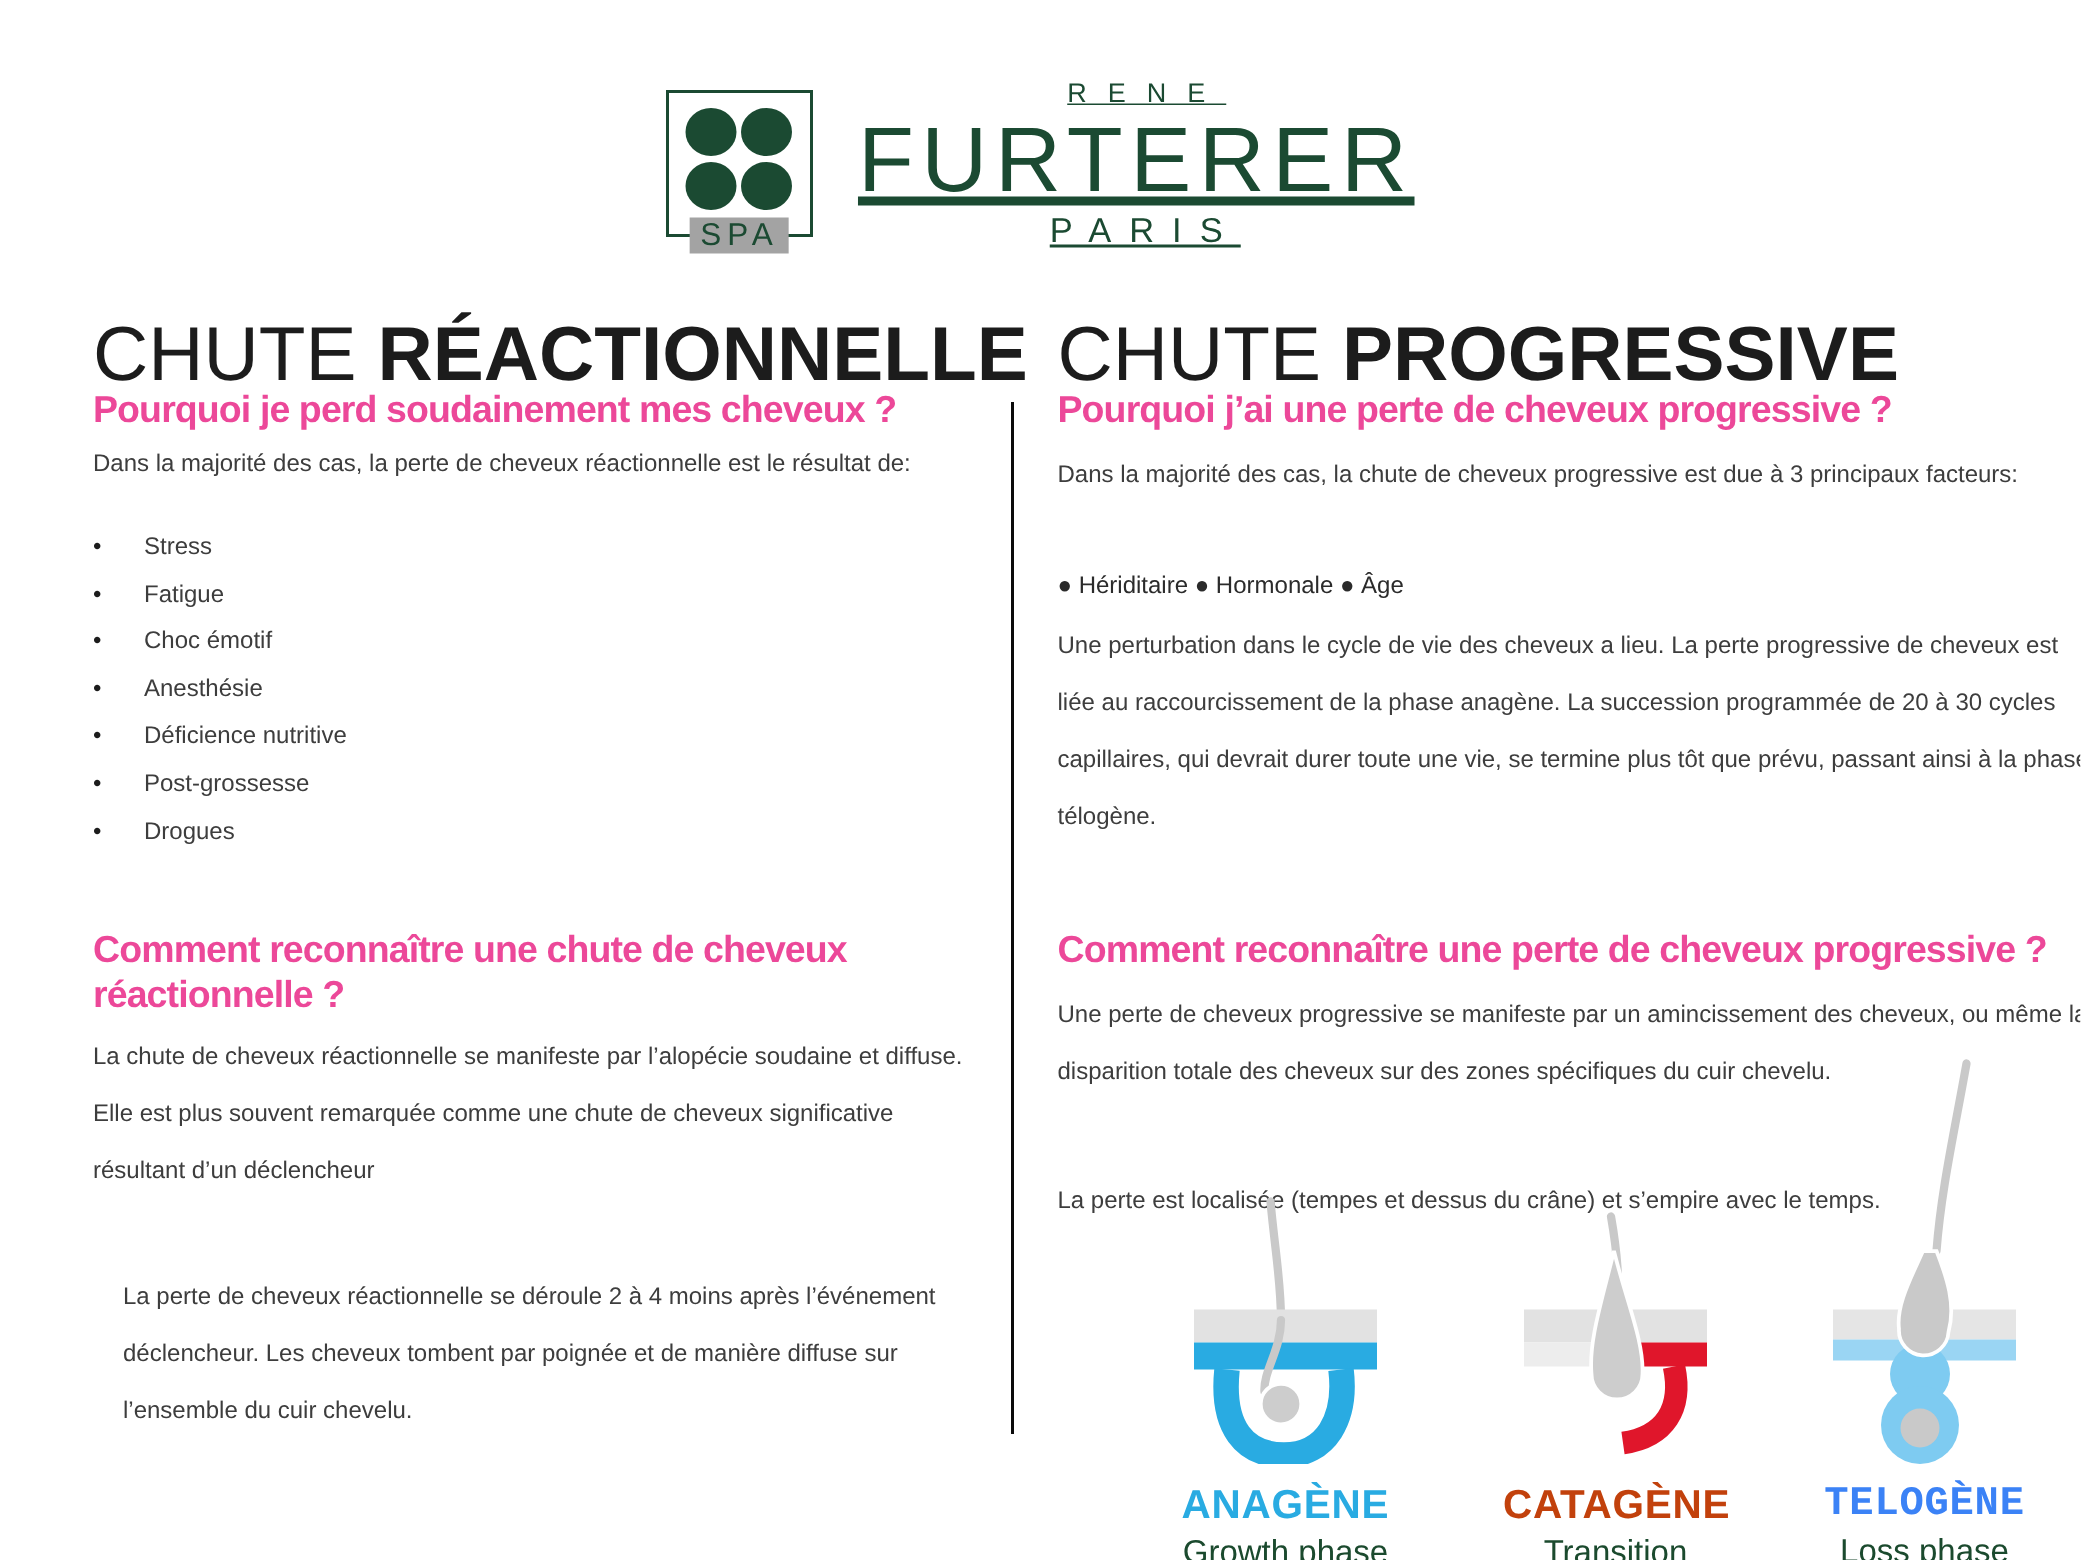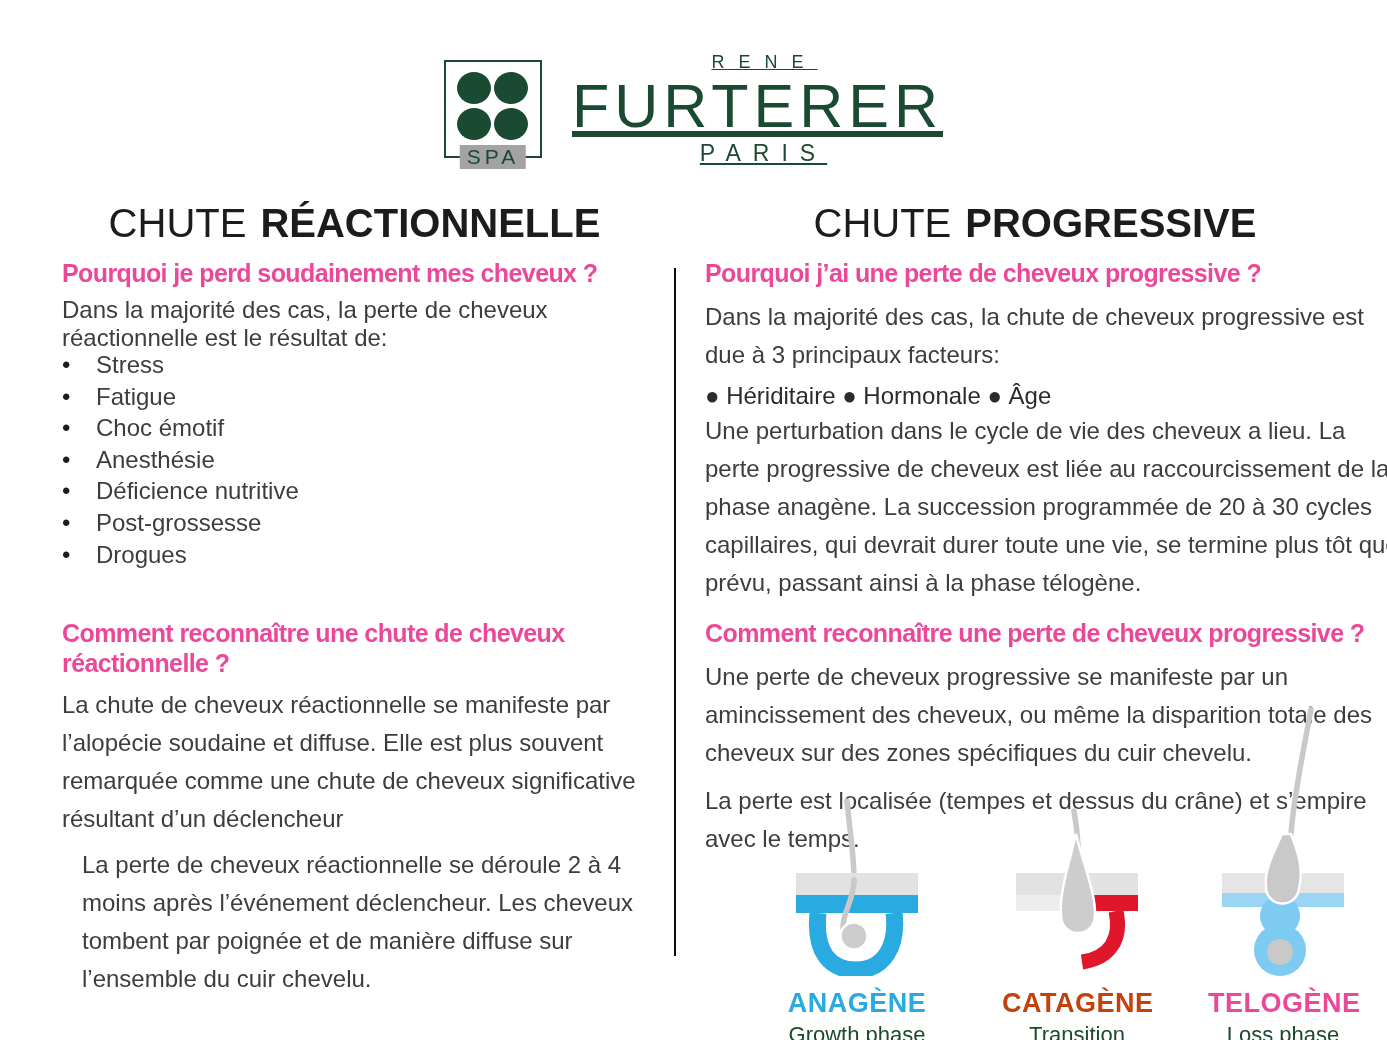--- a/index.html
+++ b/index.html
@@ -14,30 +14,30 @@
             grid-template-columns:1fr 1fr;grid-template-rows:1fr 1fr;gap:3px;}
   .spa-dot{width:34px;height:32px;border-radius:50%;background:#1b4a32;}
   .spa-label{position:absolute;left:50%;bottom:-13px;transform:translateX(-50%);
              background:#a3a3a3;padding:0 7px;font-size:21px;letter-spacing:4px;color:#1b4a32;}
   .brand-text{text-align:center;color:#1b4a32;text-decoration:underline;}
   .brand-top{font-size:18px;letter-spacing:14px;padding-left:14px;margin-bottom:2px;}
   .brand-main{font-size:61px;letter-spacing:5px;font-weight:400;line-height:1.02;}
   .brand-bottom{font-size:23px;letter-spacing:12px;padding-left:12px;margin-top:3px;}
 
   
-  .col-title{position:absolute;top:174px;text-align:center;color:#1c1c1c;
-             font-size:40px;line-height:1.1;white-space:nowrap;font-weight:300;}
+  .col-title{position:absolute;top:174px;text-align:left;color:#1c1c1c;
+             font-size:51px;line-height:1.1;white-space:nowrap;font-weight:300;}
   .col-title .w2{font-weight:700;margin-left:14px;}
   .col-title.left{left:62px;width:585px;}
   .col-title.right{left:705px;width:660px;}
 
   .divider{position:absolute;left:674px;top:268px;width:2px;height:688px;background:#0a0a0a;}
 
   
-  .blk{position:absolute;font-size:24px;}
+  .blk{position:absolute;font-size:16px;}
   .qhead{font-weight:700;color:#ec4899;letter-spacing:-0.6px;font-size:25px;line-height:30px;}
   .body-txt{line-height:38px;color:#3d3d3d;}
   .tight{line-height:28px;color:#3d3d3d;}
 
   .lq1{left:62px;top:258px;width:585px;}
   .lintro{left:62px;top:296px;width:585px;}
   .lbullets{left:62px;top:349px;width:585px;}
   .lbullets ul{list-style:none;margin:0;padding:0;}
   .lbullets li{line-height:31.6px;color:#3d3d3d;display:flex;}
   .lbullets li::before{content:"•";width:34px;color:#1c1c1c;}
@@ -53,21 +53,21 @@
   .rp2{left:705px;top:658px;width:695px;}
   .rp3{left:705px;top:782px;width:695px;}
 
   
   .phase{position:absolute;top:668px;width:150px;text-align:center;}
   .phase svg{display:block;margin:0 auto;}
   .phase-name{font-size:27px;font-weight:700;letter-spacing:0.5px;margin-top:12px;}
   .phase-sub{font-size:22px;color:#1b4a2e;margin-top:3px;}
   .phase.anagene{left:742px;}  .phase.anagene .phase-name{color:#29abe2;}
   .phase.catagene{left:962px;} .phase.catagene .phase-name{color:#c2410c;}
-  .phase.telogene{left:1168px;}.phase.telogene .phase-name{color:#ec4899;}
+  .phase.telogene{left:1168px;}.phase.telogene .phase-name{color:#3b82f6;font-family:Liberation Mono, monospace;}
 </style>
 </head>
 <body>
 
 <div class="page">
 
   <header class="logo-row">
     <div class="spa-mark">
       <div class="spa-dots">
         <span class="spa-dot"></span>

